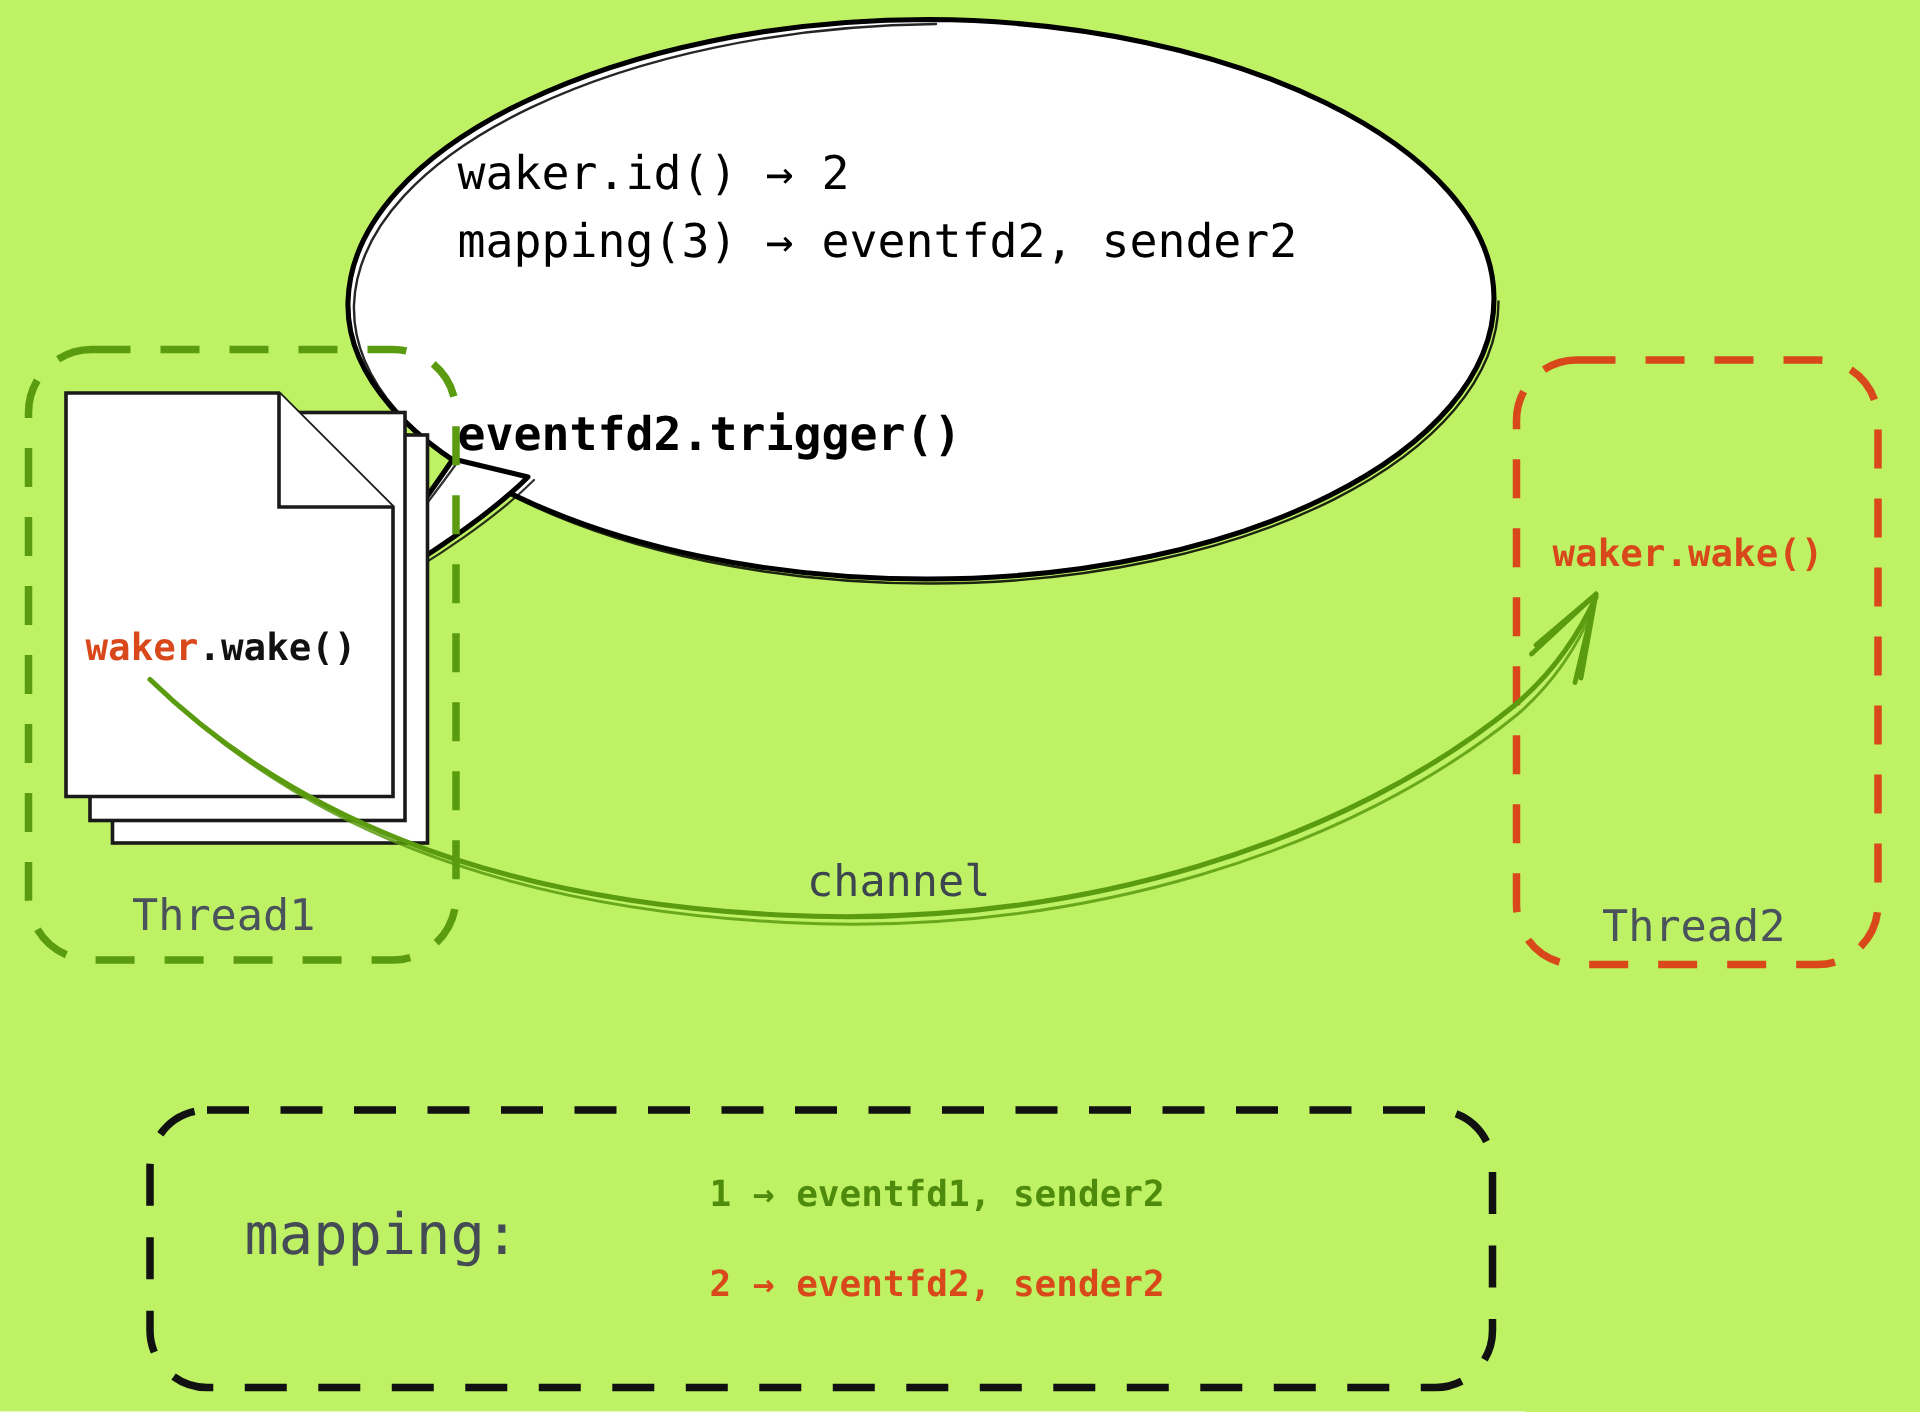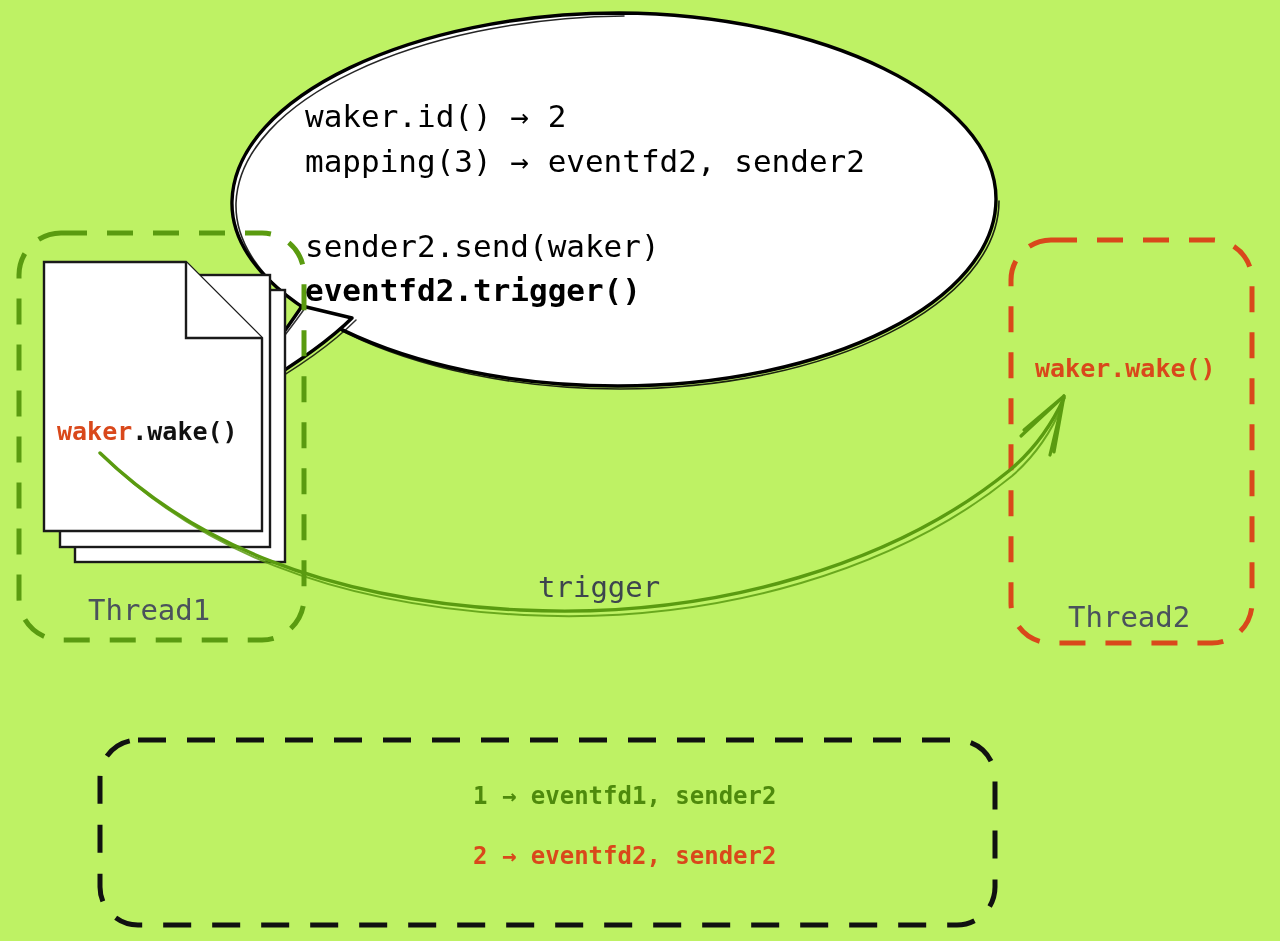--- a/index.html
+++ b/index.html
@@ -131,29 +131,29 @@
 
       <path d="M 1064 396 L 1021 436 M 1064 396 L 1024 430" fill="none" stroke="#5a9b10" stroke-width="3.2" stroke-linecap="round"></path>
       <path d="M 1064 396 L 1050 455 M 1064 396 L 1054 452" fill="none" stroke="#5a9b10" stroke-width="3.2" stroke-linecap="round"></path>
     </g>
 
     <rect x="100" y="740" width="895" height="185" rx="38" ry="38" fill="none" stroke="#111111" stroke-width="5" stroke-dasharray="28 21" stroke-linecap="butt"></rect>
   </svg>
 
   <div class="txt bubble-line" style="left:305px; top:98px;">waker.id() → 2</div>
   <div class="txt bubble-line" style="left:305px; top:143px;">mapping(3) → eventfd2, sender2</div>
-  <div class="txt bubble-line" style="left:305px; top:228px;">sender2.send(waker)</div>
   <div class="txt bubble-line" style="left:305px; top:272px;font-weight:bold;">eventfd2.trigger()</div>
 
   <div class="txt doc-text" style="left:57px; top:417px;"><span class="tok-waker">waker</span><span class="tok-rest">.wake()</span></div>
 
   <div class="txt thread-label" style="left:88px; top:593px;">Thread1</div>
 
   <div class="txt thread2-call" style="left:1035px; top:354px;">waker.wake()</div>
 
   <div class="txt thread-label" style="left:1068px; top:600px;">Thread2</div>
 
-  <div class="txt channel-label" style="left:538px; top:570px;">trigger</div>
+  <div class="txt channel-label" style="left:538px; top:570px;">channel</div>
 
+  <div class="txt mapping-title" style="left:163px; top:801px;">mapping:</div>
   <div class="txt mapping-row row-green" style="left:473px; top:782px;">1 → eventfd1, sender2</div>
   <div class="txt mapping-row row-orange" style="left:473px; top:842px;">2 → eventfd2, sender2</div>
 
 </div>
 
 </body></html>

